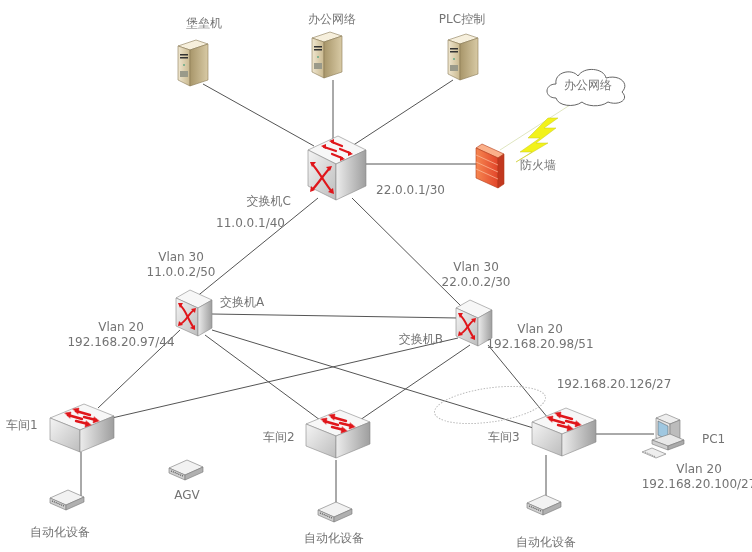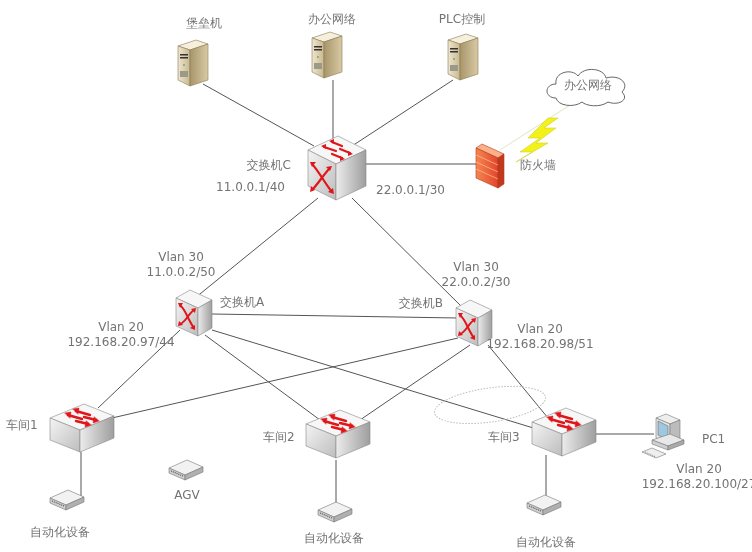--- a/index.html
+++ b/index.html
@@ -1,21 +1,21 @@
 <!DOCTYPE html>
 <html><head>
 <meta charset="utf-8">
 <style>
   html, body { margin: 0; padding: 0; background: #ffffff; }
   body { width: 752px; height: 552px; position: relative; overflow: hidden;
          font-family: "DejaVu Sans", "Liberation Sans", sans-serif; color: #111; }
   #stage { position: absolute; left: 0; top: 0; width: 752px; height: 552px; }
   .lbl { position: absolute; font-size: 12px; line-height: 15px; white-space: nowrap; color: #737373; }
   .lbl.c { text-align: center; transform: translateX(-50%); }
-  .lbl.r { text-align: right; transform: translateX(-100%); }
+  .lbl.r { text-align: right; transform: translateX(-100%); margin-top: 36px; }
   .lbl .ln { display: block; }
   .node { position: absolute; }
   .node svg { display: block; overflow: visible; }
 </style>
 </head>
 <body>
 
 <div id="stage">
   <svg id="links" width="752" height="552" style="position:absolute;left:0;top:0">
     <g stroke="#555" stroke-width="1" fill="none">
@@ -266,20 +266,21 @@
     <span class="ln">Vlan 30</span>
     <span class="ln">22.0.0.2/30</span>
   </div>
   <div class="lbl r" style="left:443px;top:296px">交换机B</div>
   <div class="lbl c" style="left:540px;top:322px">
     <span class="ln">Vlan 20</span>
     <span class="ln">192.168.20.98/51</span>
   </div>
 
   <div class="lbl c" style="left:614px;top:377px">
+    <span class="ln">192.168.20.126/27</span>
   </div>
 
   <div class="lbl" style="left:6px;top:418px">车间1</div>
   <div class="lbl" style="left:263px;top:430px">车间2</div>
   <div class="lbl" style="left:488px;top:430px">车间3</div>
 
   <div class="lbl c" style="left:187px;top:488px">AGV</div>
   <div class="lbl c" style="left:60px;top:525px">自动化设备</div>
   <div class="lbl c" style="left:334px;top:531px">自动化设备</div>
   <div class="lbl c" style="left:546px;top:535px">自动化设备</div>

